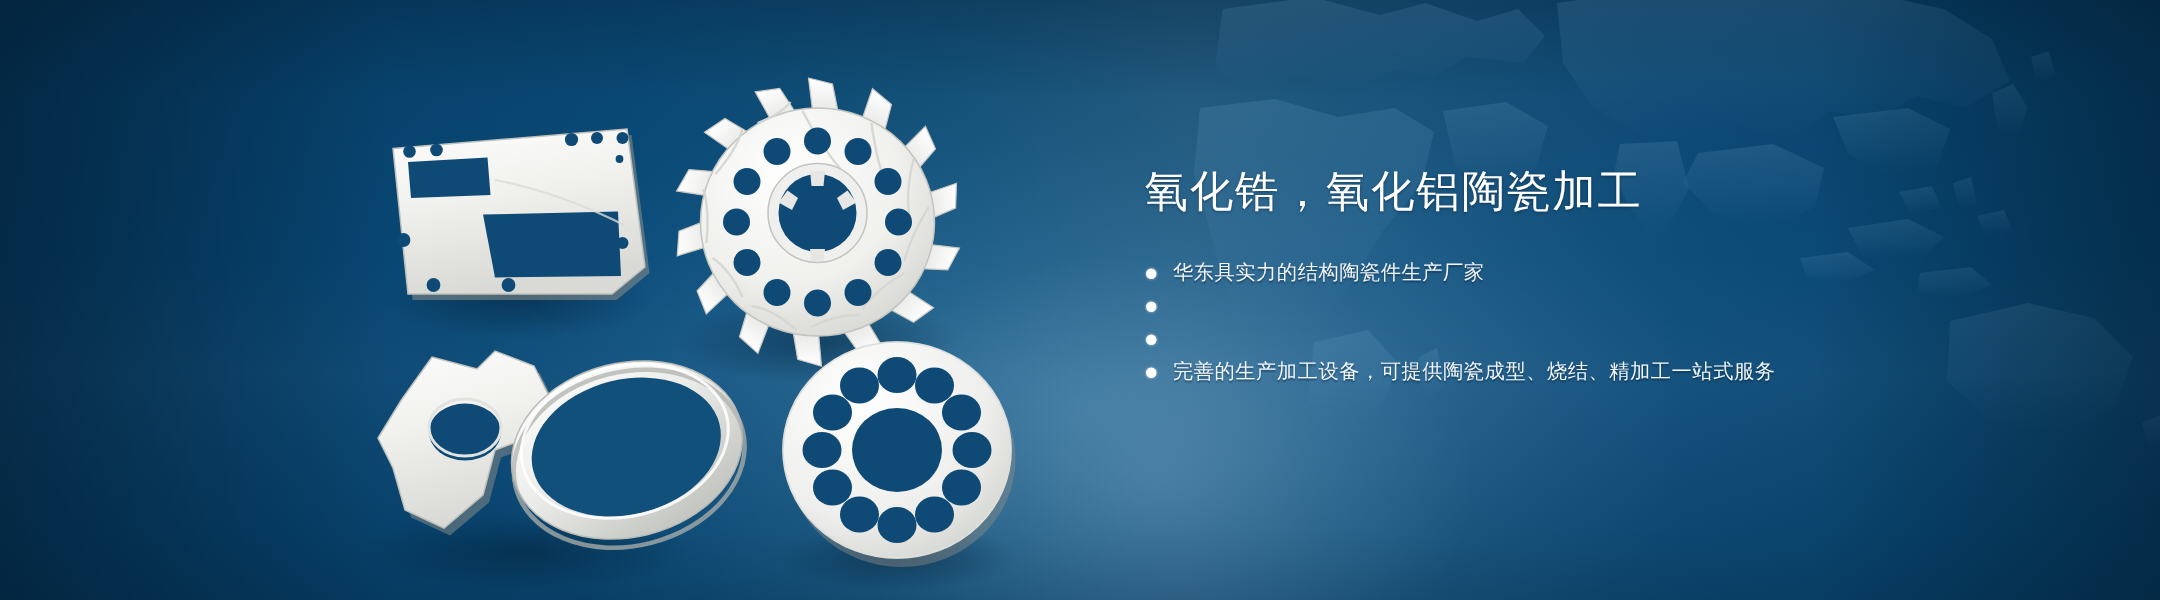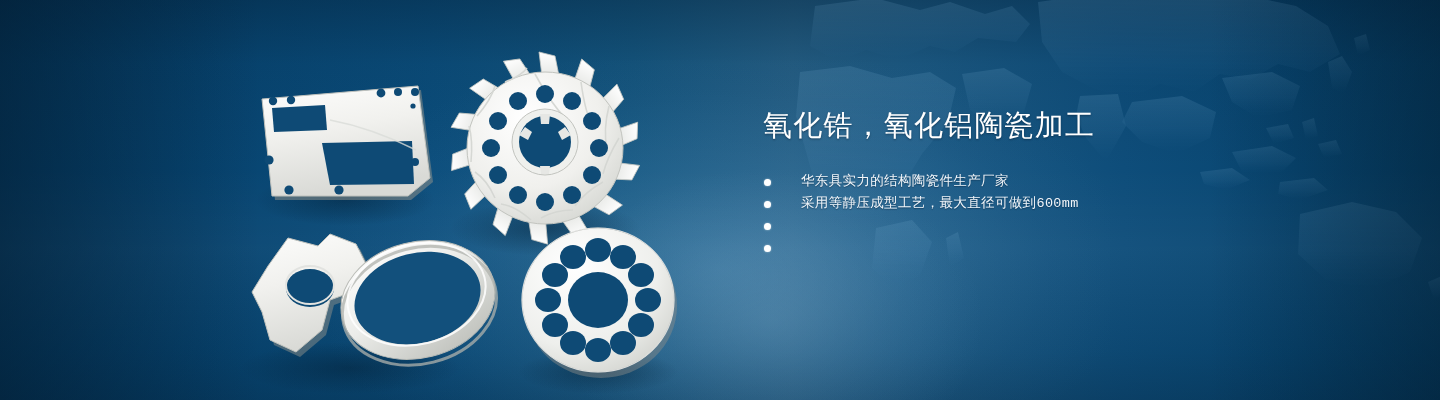--- a/index.html
+++ b/index.html
@@ -8,21 +8,21 @@
     padding: 0;
     background: #073F68;
   }
   * { box-sizing: border-box; }
 
   .banner {
     position: relative;
     width: 1440px;
     height: 400px;
     overflow: hidden;
-    font-family: Liberation Mono, monospace;
+    font-family: Liberation Serif, serif;
     background: #701a75;
   }
 
   
   .bg-base {
     position: absolute;
     inset: 0;
     background: linear-gradient(90deg,
         #063E66 0%,
         #074470 14%,
@@ -118,21 +118,20 @@
   .bullets {
     margin: 23px 0 0 1px;
     padding: 0;
     list-style: none;
   }
   .bullet {
     display: flex;
     align-items: center;
     height: 22px;
     white-space: nowrap;
-    gap: 19px;
   }
   .dot {
     width: 7px;
     height: 7px;
     border-radius: 50%;
     background: #ffffff;
     flex: 0 0 auto;
     margin-right: 11px;
     box-shadow: 0 0 2px rgba(255,255,255,0.6);
   }
@@ -394,24 +393,24 @@
   <div class="copy">
     <div class="headline">氧化锆，氧化铝陶瓷加工</div>
 
     <ul class="bullets">
       <li class="bullet">
         <span class="dot"></span>
         <span class="bullet-text">华东具实力的结构陶瓷件生产厂家</span>
       </li>
       <li class="bullet">
         <span class="dot"></span>
-        <span class="bullet-text">采用等静压成型工艺，最大直径可做到600mm</span>
       </li>
       <li class="bullet">
         <span class="dot"></span>
       </li>
       <li class="bullet">
         <span class="dot"></span>
+        <span class="bullet-text">完善的生产加工设备，可提供陶瓷成型、烧结、精加工一站式服务</span>
       </li>
     </ul>
   </div>
 
 </div>
 
 </body></html>

